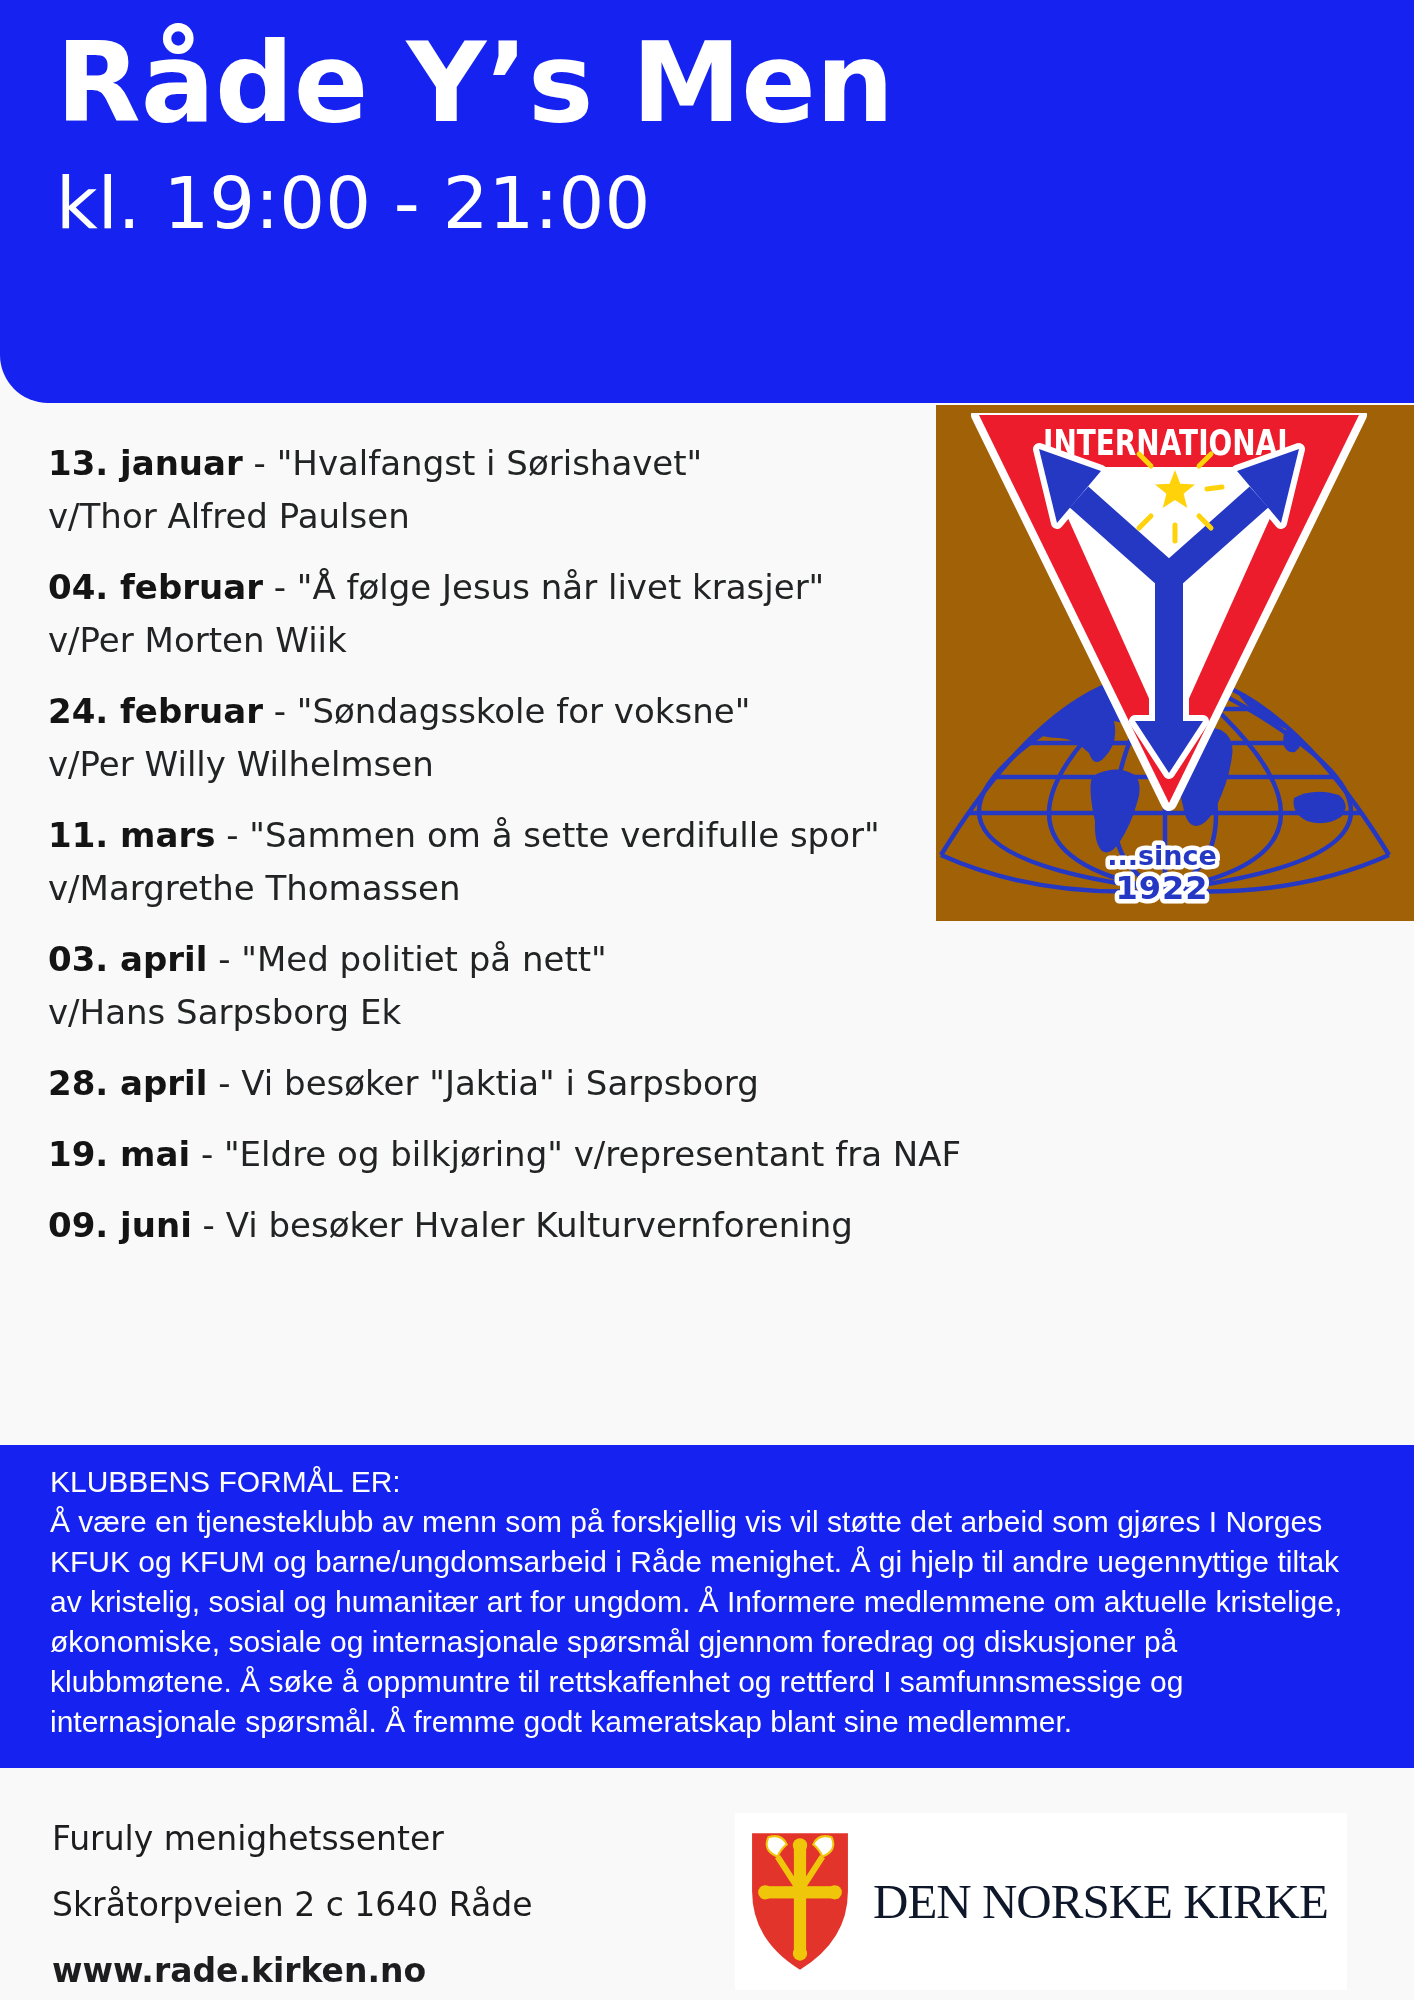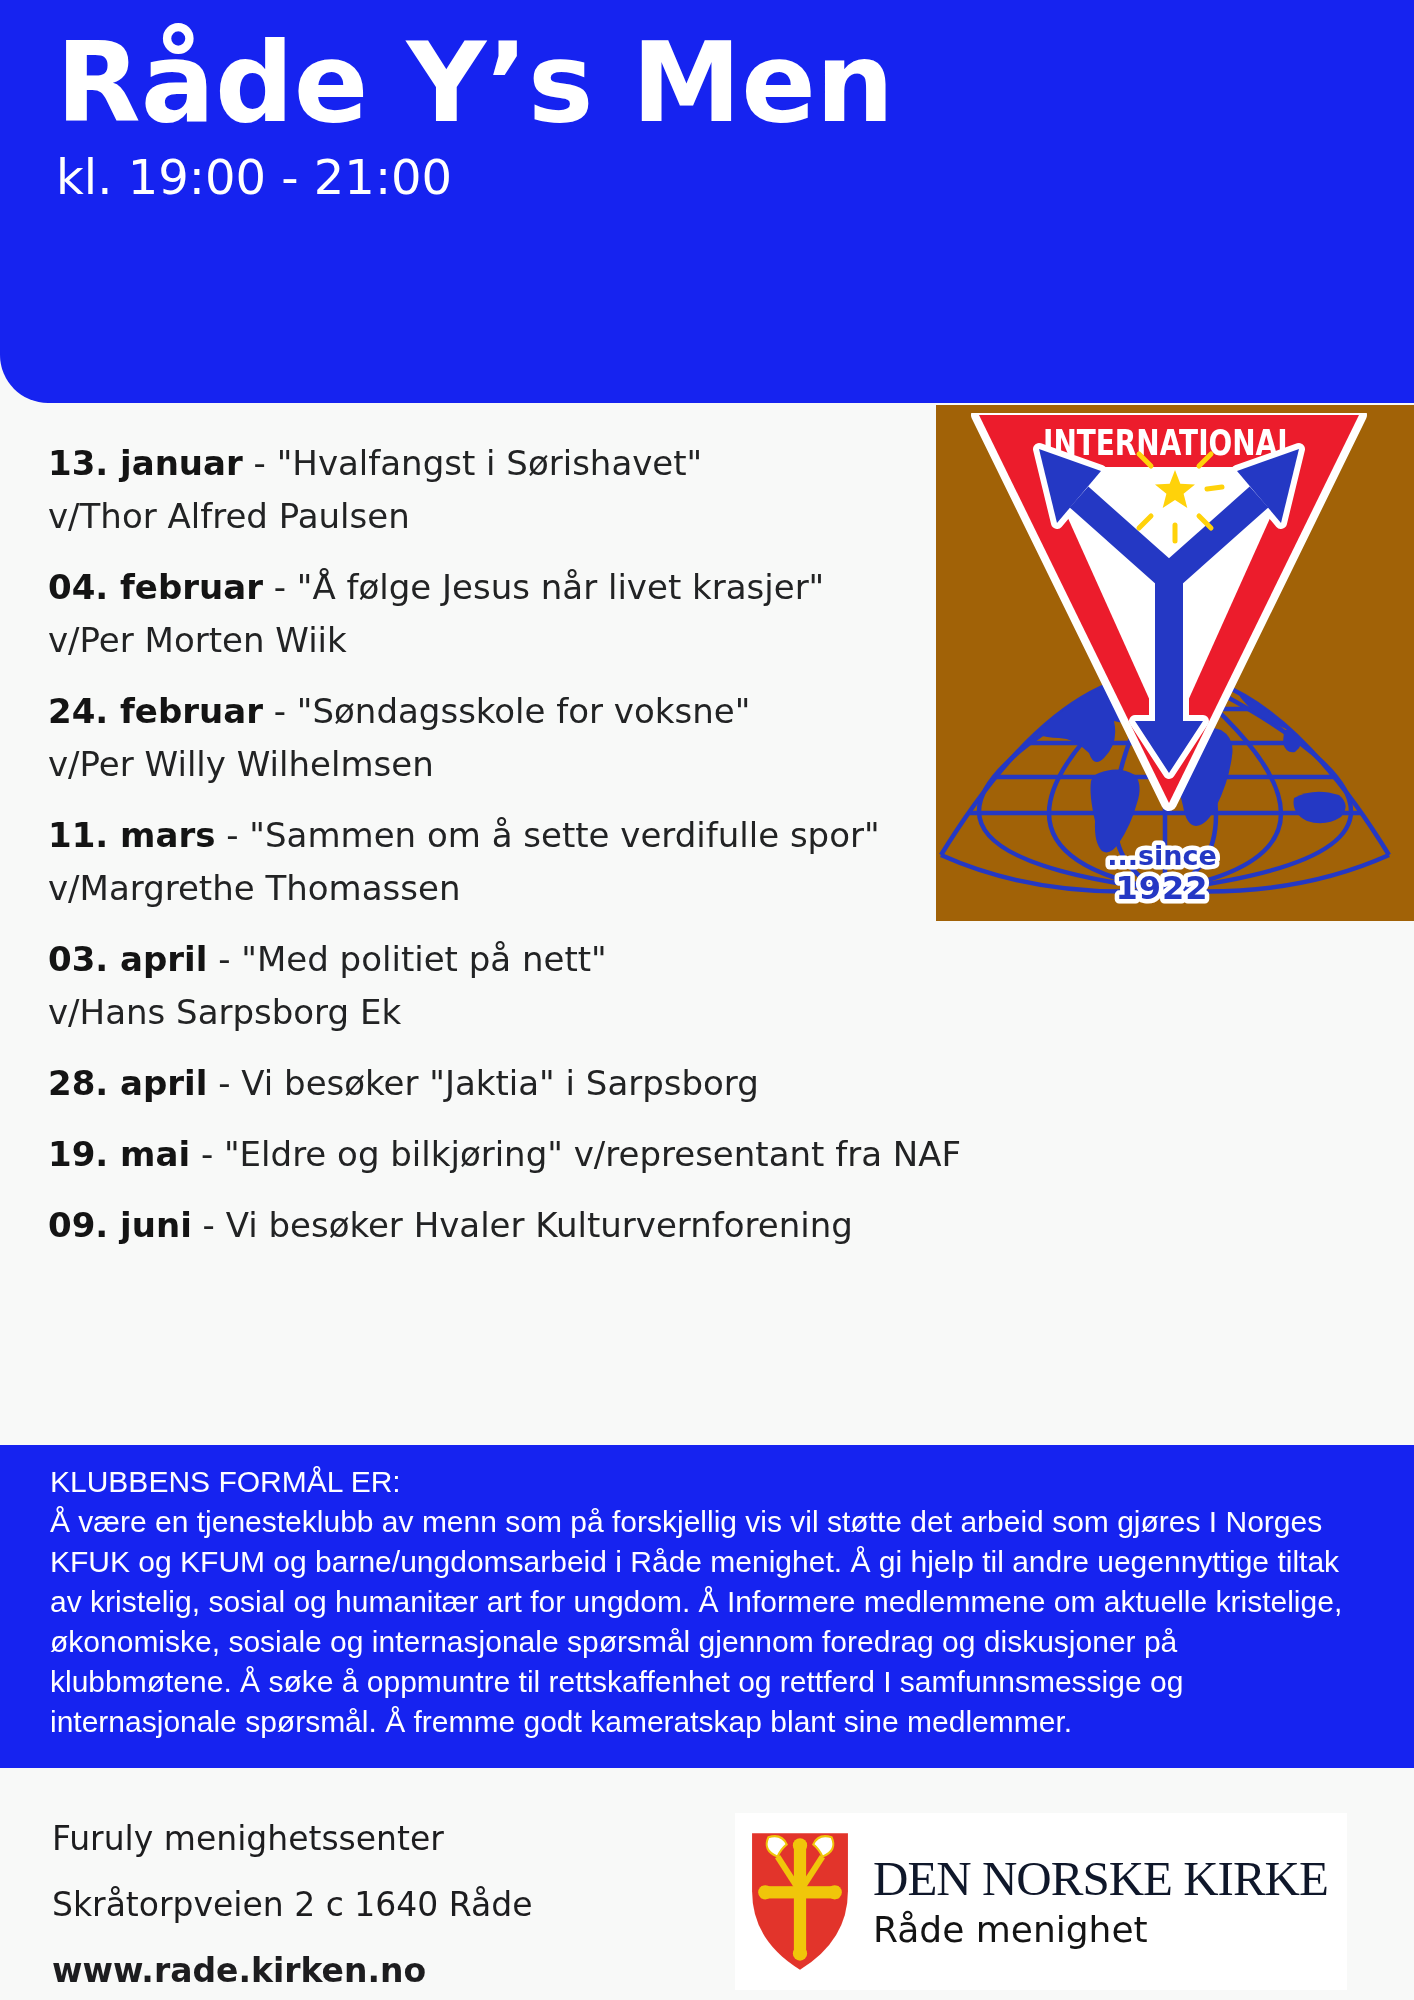--- a/index.html
+++ b/index.html
@@ -8,21 +8,21 @@
     background:#f8f9f8; overflow:hidden;
     font-family:"DejaVu Sans", sans-serif; color:#1d1d1f;
   }
   
   .header {
     position:absolute; top:0; left:0; width:100%; height:403px;
     background:#1623f0; border-radius:0 0 0 48px;
     color:#fff; box-sizing:border-box; padding:16px 0 18px 56px;
   }
   .title   { font-size:110px; font-weight:bold; line-height:1.22; letter-spacing:0; }
-  .time    { font-size:48px;  font-weight:400; line-height:1.15; }
+  .time    { font-size:72px;  font-weight:400; line-height:1.15; margin-top:12px; }
   .welcome { font-size:46px;  font-weight:400; line-height:1.2;  margin-top:10px; padding-left:8px; }
   
   .schedule { position:absolute; top:403px; left:48px; right:0; padding-top:34px; }
   .event { font-size:34px; line-height:53px; margin-bottom:18px; color:#222324; }
   .event .date { font-weight:bold; color:#141414; }
   .speaker:empty { display:none; }
   
   .ys-box  { position:absolute; left:936px; top:405px; width:478px; height:516px; background:#a16207; }
   .ys-logo { position:absolute; left:2px; top:8px; }
   
@@ -190,17 +190,16 @@
       </g>
       <g>
         <path d="M50 60 L28 26" stroke="#f0c60a" stroke-width="6" fill="none"></path>
         <path d="M50 60 L72 26" stroke="#f0c60a" stroke-width="6" fill="none"></path>
         <path d="M28 26 Q13 20 19 7 Q32 3 37 14 Q31 19 28 26 Z" fill="#fff" stroke="#f0c60a" stroke-width="2"></path>
         <path d="M72 26 Q87 20 81 7 Q68 3 63 14 Q69 19 72 26 Z" fill="#fff" stroke="#f0c60a" stroke-width="2"></path>
       </g>
     </svg>
     <div class="dnk-text">
       <div class="church">DEN NORSKE KIRKE</div>
-      <div class="parish">Råde menighet</div>
     </div>
   </div>
 
 </div>
 
 </body></html>

